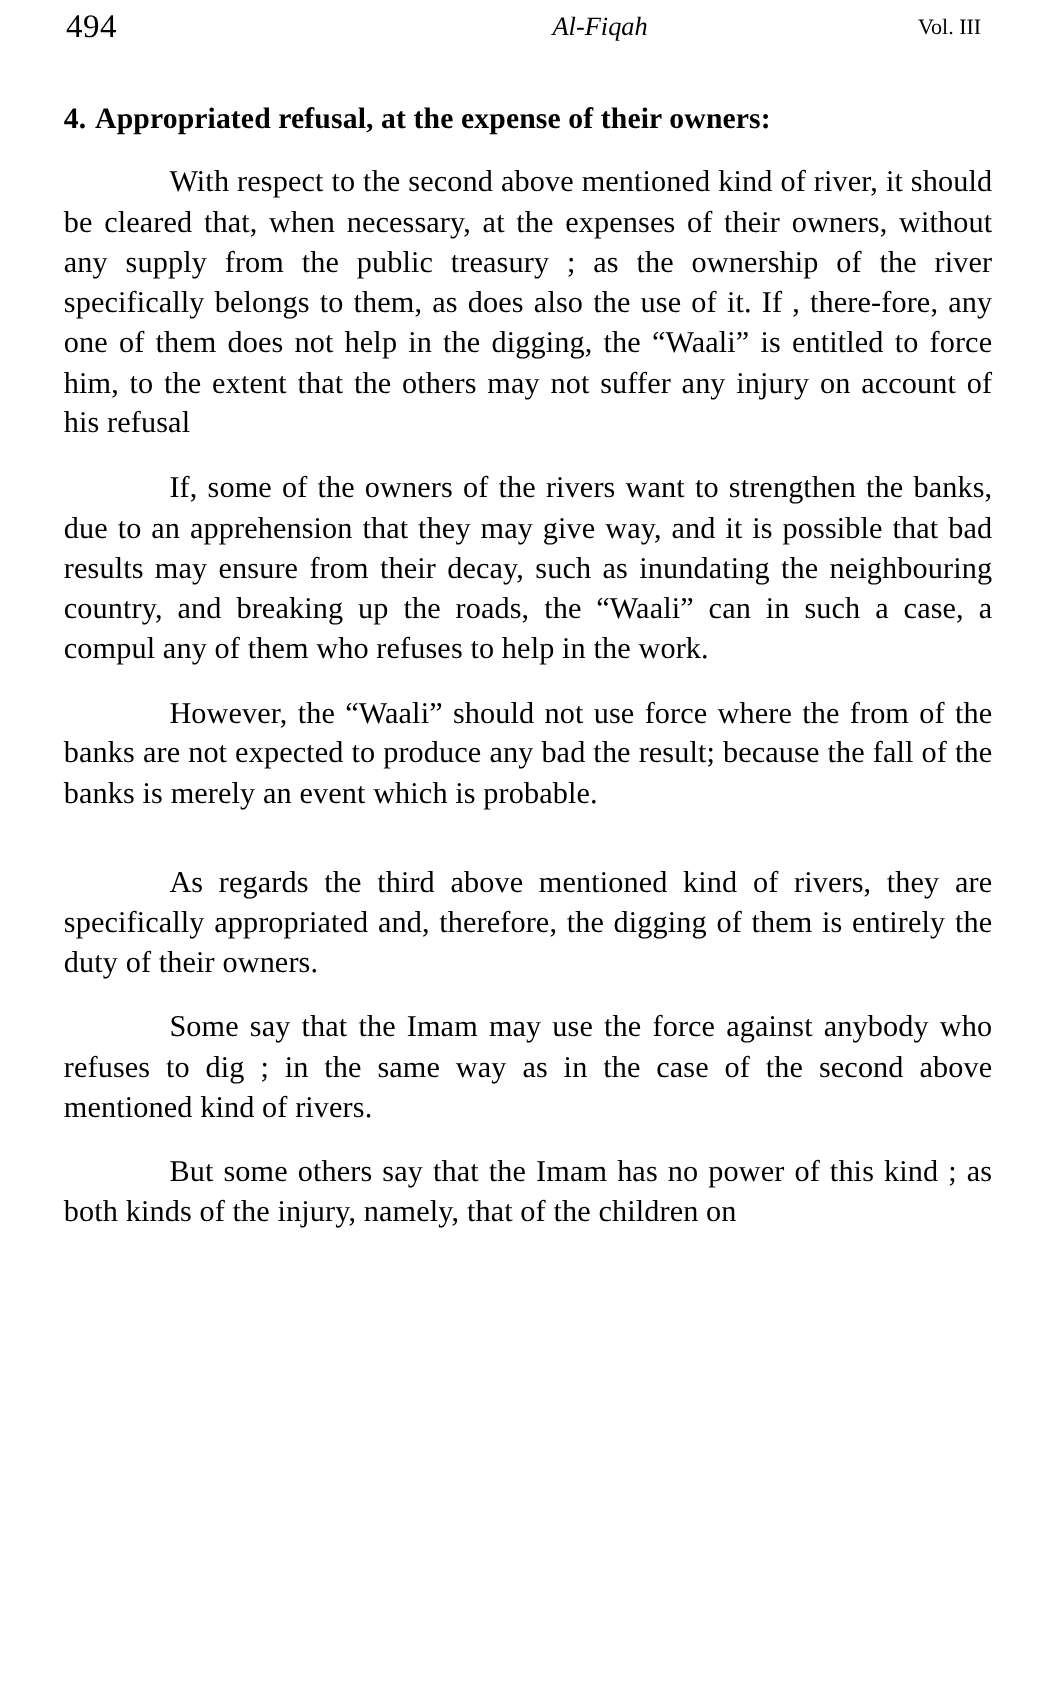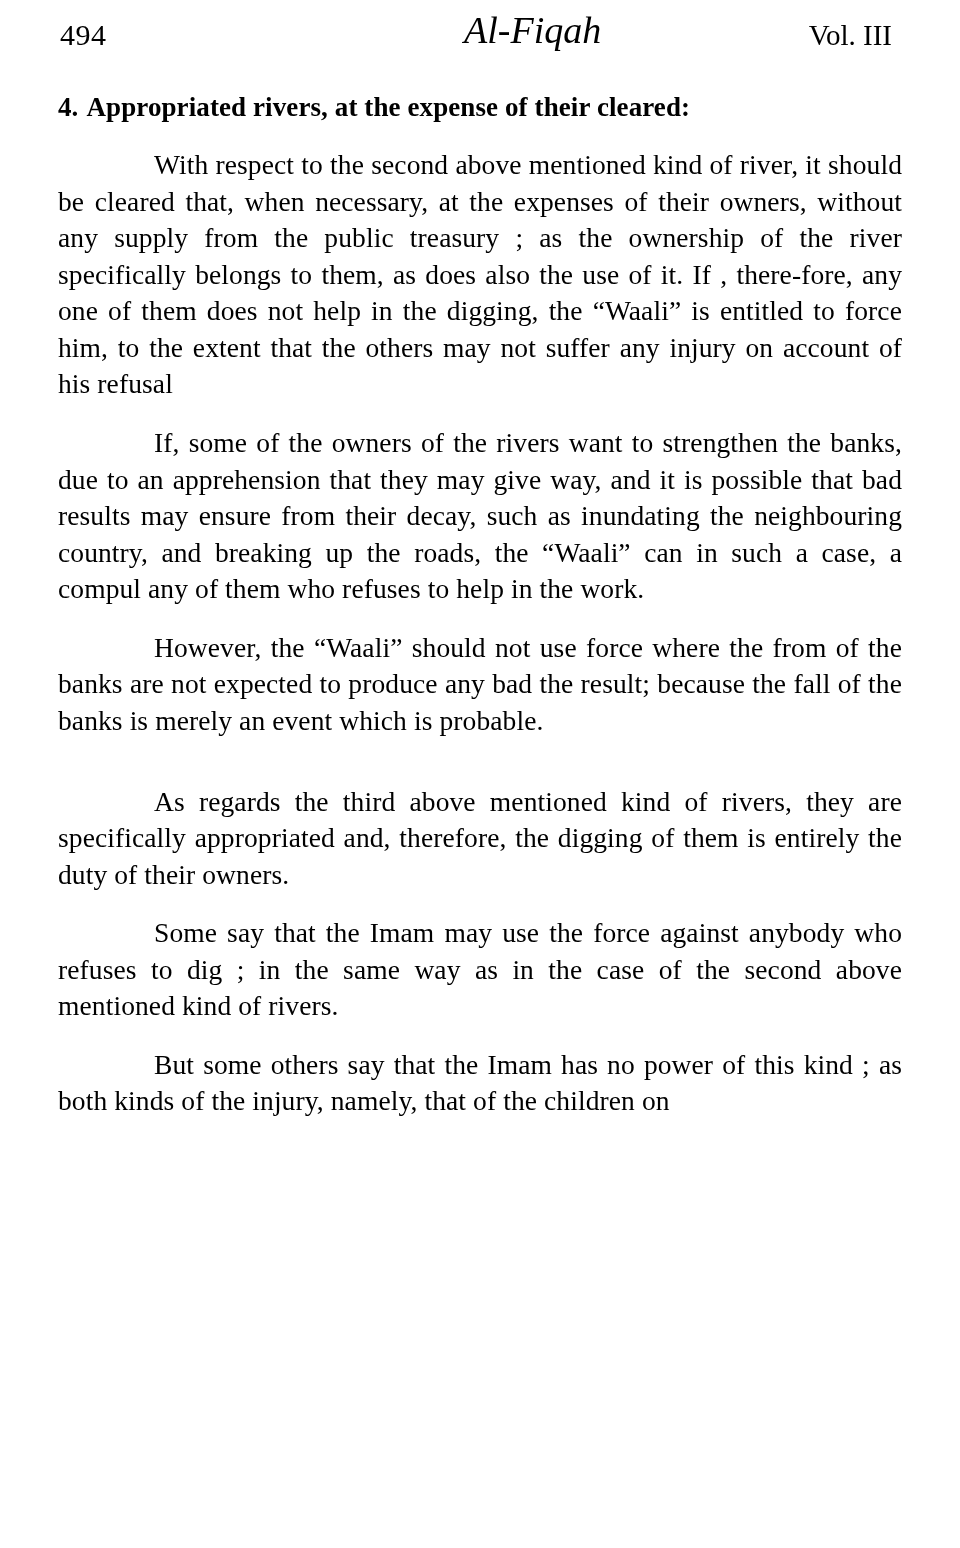--- a/index.html
+++ b/index.html
@@ -23,37 +23,37 @@
   }
   .header {
     position: relative;
     margin: 0;
     padding: 8px 60px 0 60px;
     height: 46px;
     box-sizing: border-box;
   }
   .header-row {
     display: flex;
-    align-items: flex-end;
+    align-items: center;
     justify-content: space-between;
     font-size: 30px;
   }
   .header-page-number {
     flex: 0 0 auto;
     letter-spacing: 0.5px;
   }
   .header-title {
     flex: 0 0 auto;
     font-style: italic;
     margin-left: 150px;
-    font-size: 38px;
+    font-size: 24px;
   }
   .header-volume {
     flex: 0 0 auto;
-    font-size: 29px;
+    font-size: 20px;
     margin-right: 8px;
   }
   .content {
     padding: 22px 58px 0 58px;
   }
   p {
     margin: 0 0 0 0;
     font-size: 27.5px;
     line-height: 1.33;
     text-align: justify;
@@ -93,21 +93,21 @@
       <div class="header-title">Al-Fiqah</div>
       <div class="header-volume">Vol. III</div>
     </div>
   </div>
 
   <div class="content">
 
 
     <div class="gap-med"></div>
 
-    <p class="section-heading"><span class="num">4.</span><span>Appropriated rivers, at the expense of their cleared:</span></p>
+    <p class="section-heading"><span class="num">4.</span><span>Appropriated refusal, at the expense of their owners:</span></p>
 
     <div class="gap-med"></div>
 
     <p class="indent">With respect to the second above mentioned kind of river, it should be cleared that, when necessary, at the expenses of their owners, without any supply  from the public treasury ; as the ownership of the river specifically belongs to them, as does also the use of it. If , there-fore, any one of them does not help in the digging, the “Waali” is entitled to force him, to the extent that the others may not suffer any injury on account of his refusal</p>
 
     <div class="gap-med"></div>
 
     <p class="indent">If, some of the owners of the rivers want to strengthen the banks, due to an apprehension that they may give way, and it is possible that bad results may ensure from their decay, such as inundating the neighbouring country, and breaking up the roads, the “Waali” can in such a case, a compul any of them who refuses to help in the work.</p>
 
     <div class="gap-med"></div>

